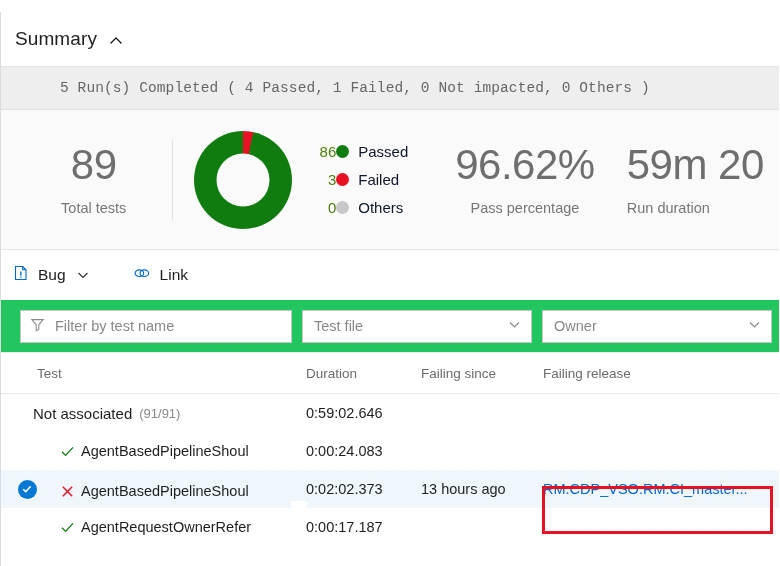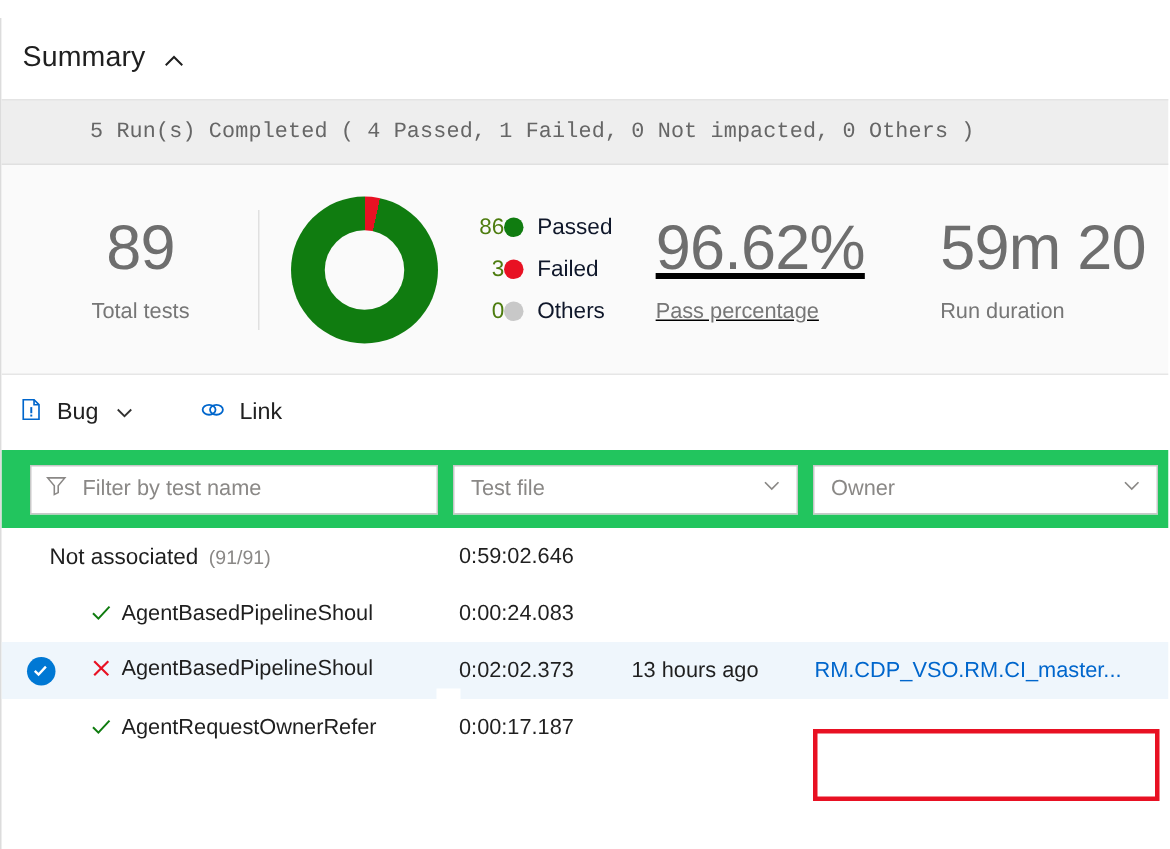--- a/index.html
+++ b/index.html
@@ -143,21 +143,21 @@
     font-size: 15px;
   }
   .legend-dot {
     width: 13px;
     height: 13px;
     border-radius: 50%;
     margin-right: 9px;
   }
   .legend-label { font-size: 15px; color: #0f172a; }
 
-  .pct-block { width: 180px; text-align: left; text-decoration: underline; }
+  .pct-block { width: 180px; text-align: center; }
   .dur-block {
     width: 170px;
     text-align: left;
     padding-left: 14px;
     overflow: hidden;
     white-space: nowrap;
   }
   .dur-block .big-number { text-align: left; }
   .dur-block .stat-caption { text-align: left; }
 
@@ -251,21 +251,21 @@
     justify-content: center;
     align-items: center;
     padding-left: 32px;
   }
   .group-name { font-size: 15px; color: #1f1f1f; }
   .group-count { font-size: 13px; color: #8a8886; margin-left: 7px; }
 
   .row-test .col-test {
     padding-left: 0;
     display: flex;
-    align-items: flex-start;
+    align-items: flex-end;
   }
   .sel-slot {
     width: 52px;
     display: flex;
     align-items: center;
     justify-content: center;
   }
   .status-slot {
     width: 28px;
     display: flex;
@@ -431,20 +431,26 @@
     <div class="filter-box filter-owner">
       <span class="filter-text">Owner</span>
       <span>
         <svg width="15" height="15" viewBox="0 0 15 15">
           <path d="M3 5.5 L7.5 10 L12 5.5" fill="none" stroke="#8a8886" stroke-width="1.15"></path>
         </svg>
       </span>
     </div>
   </div>
 
+  <div class="table-head">
+    <div class="col-test">Test</div>
+    <div class="col-duration">Duration</div>
+    <div class="col-since">Failing since</div>
+    <div class="col-release">Failing release</div>
+  </div>
 
   <div class="row row-group">
     <div class="col-test">
       <span class="group-chevron">
         <svg width="13" height="13" viewBox="0 0 13 13">
           <path d="M2.5 4.8 L6.5 8.8 L10.5 4.8" fill="none" stroke="#1f1f1f" stroke-width="1.15"></path>
         </svg>
       </span>
       <span class="group-name">Not associated</span>
       <span class="group-count">(91/91)</span>

